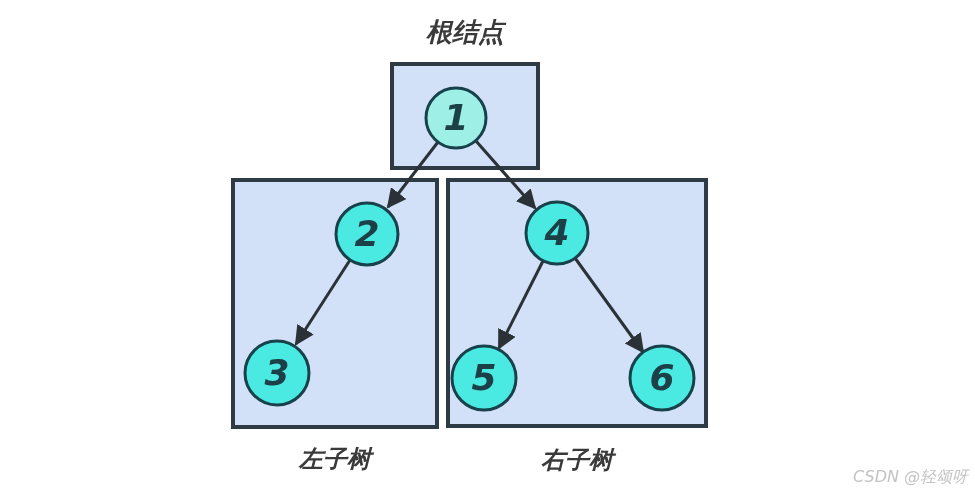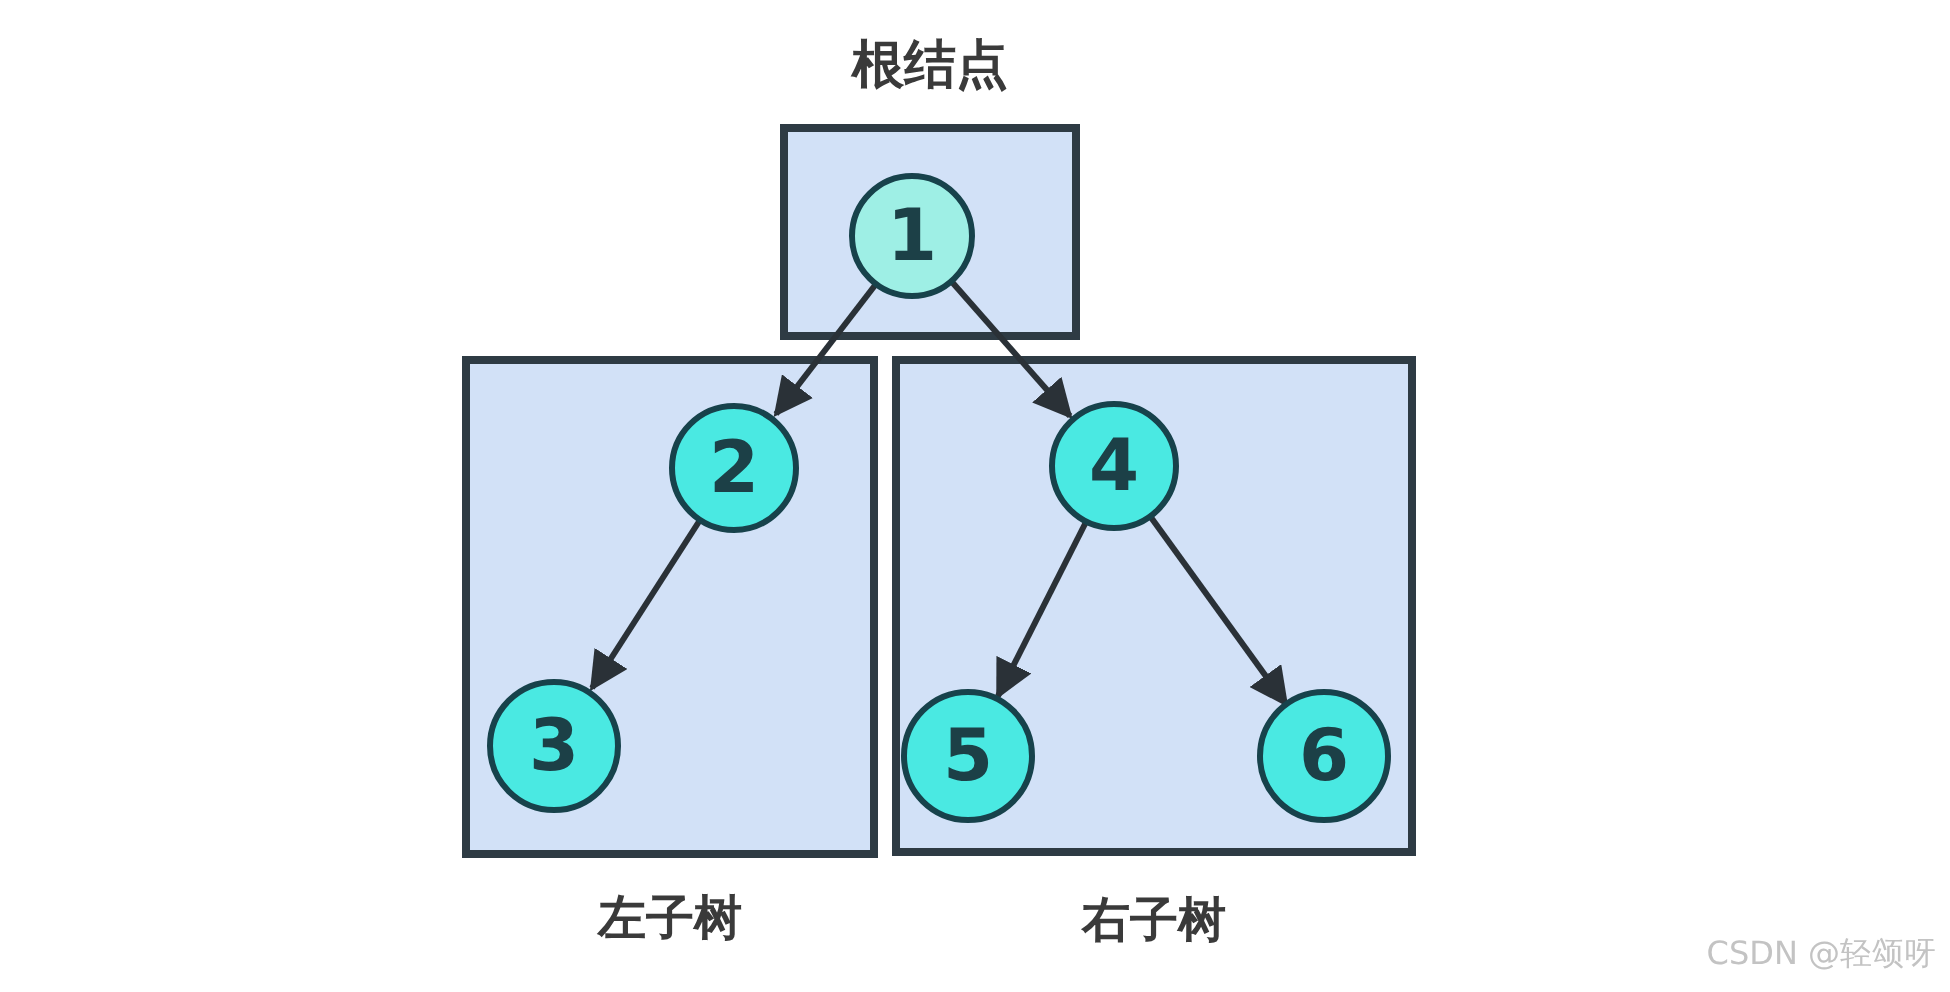--- a/index.html
+++ b/index.html
@@ -7,20 +7,21 @@
     padding: 0;
     background: #ffffff;
     font-family: "DejaVu Sans", "Liberation Sans", sans-serif;
   }
   .stage {
     position: relative;
     width: 975px;
     height: 496px;
     background: #ffffff;
     overflow: hidden;
+    font-style: italic;
   }
   svg { display: block; }
   .box {
     stroke: #2e3b44;
     stroke-width: 4;
   }
   .edge {
     stroke: #2a3137;
     stroke-width: 3;
     fill: none;

